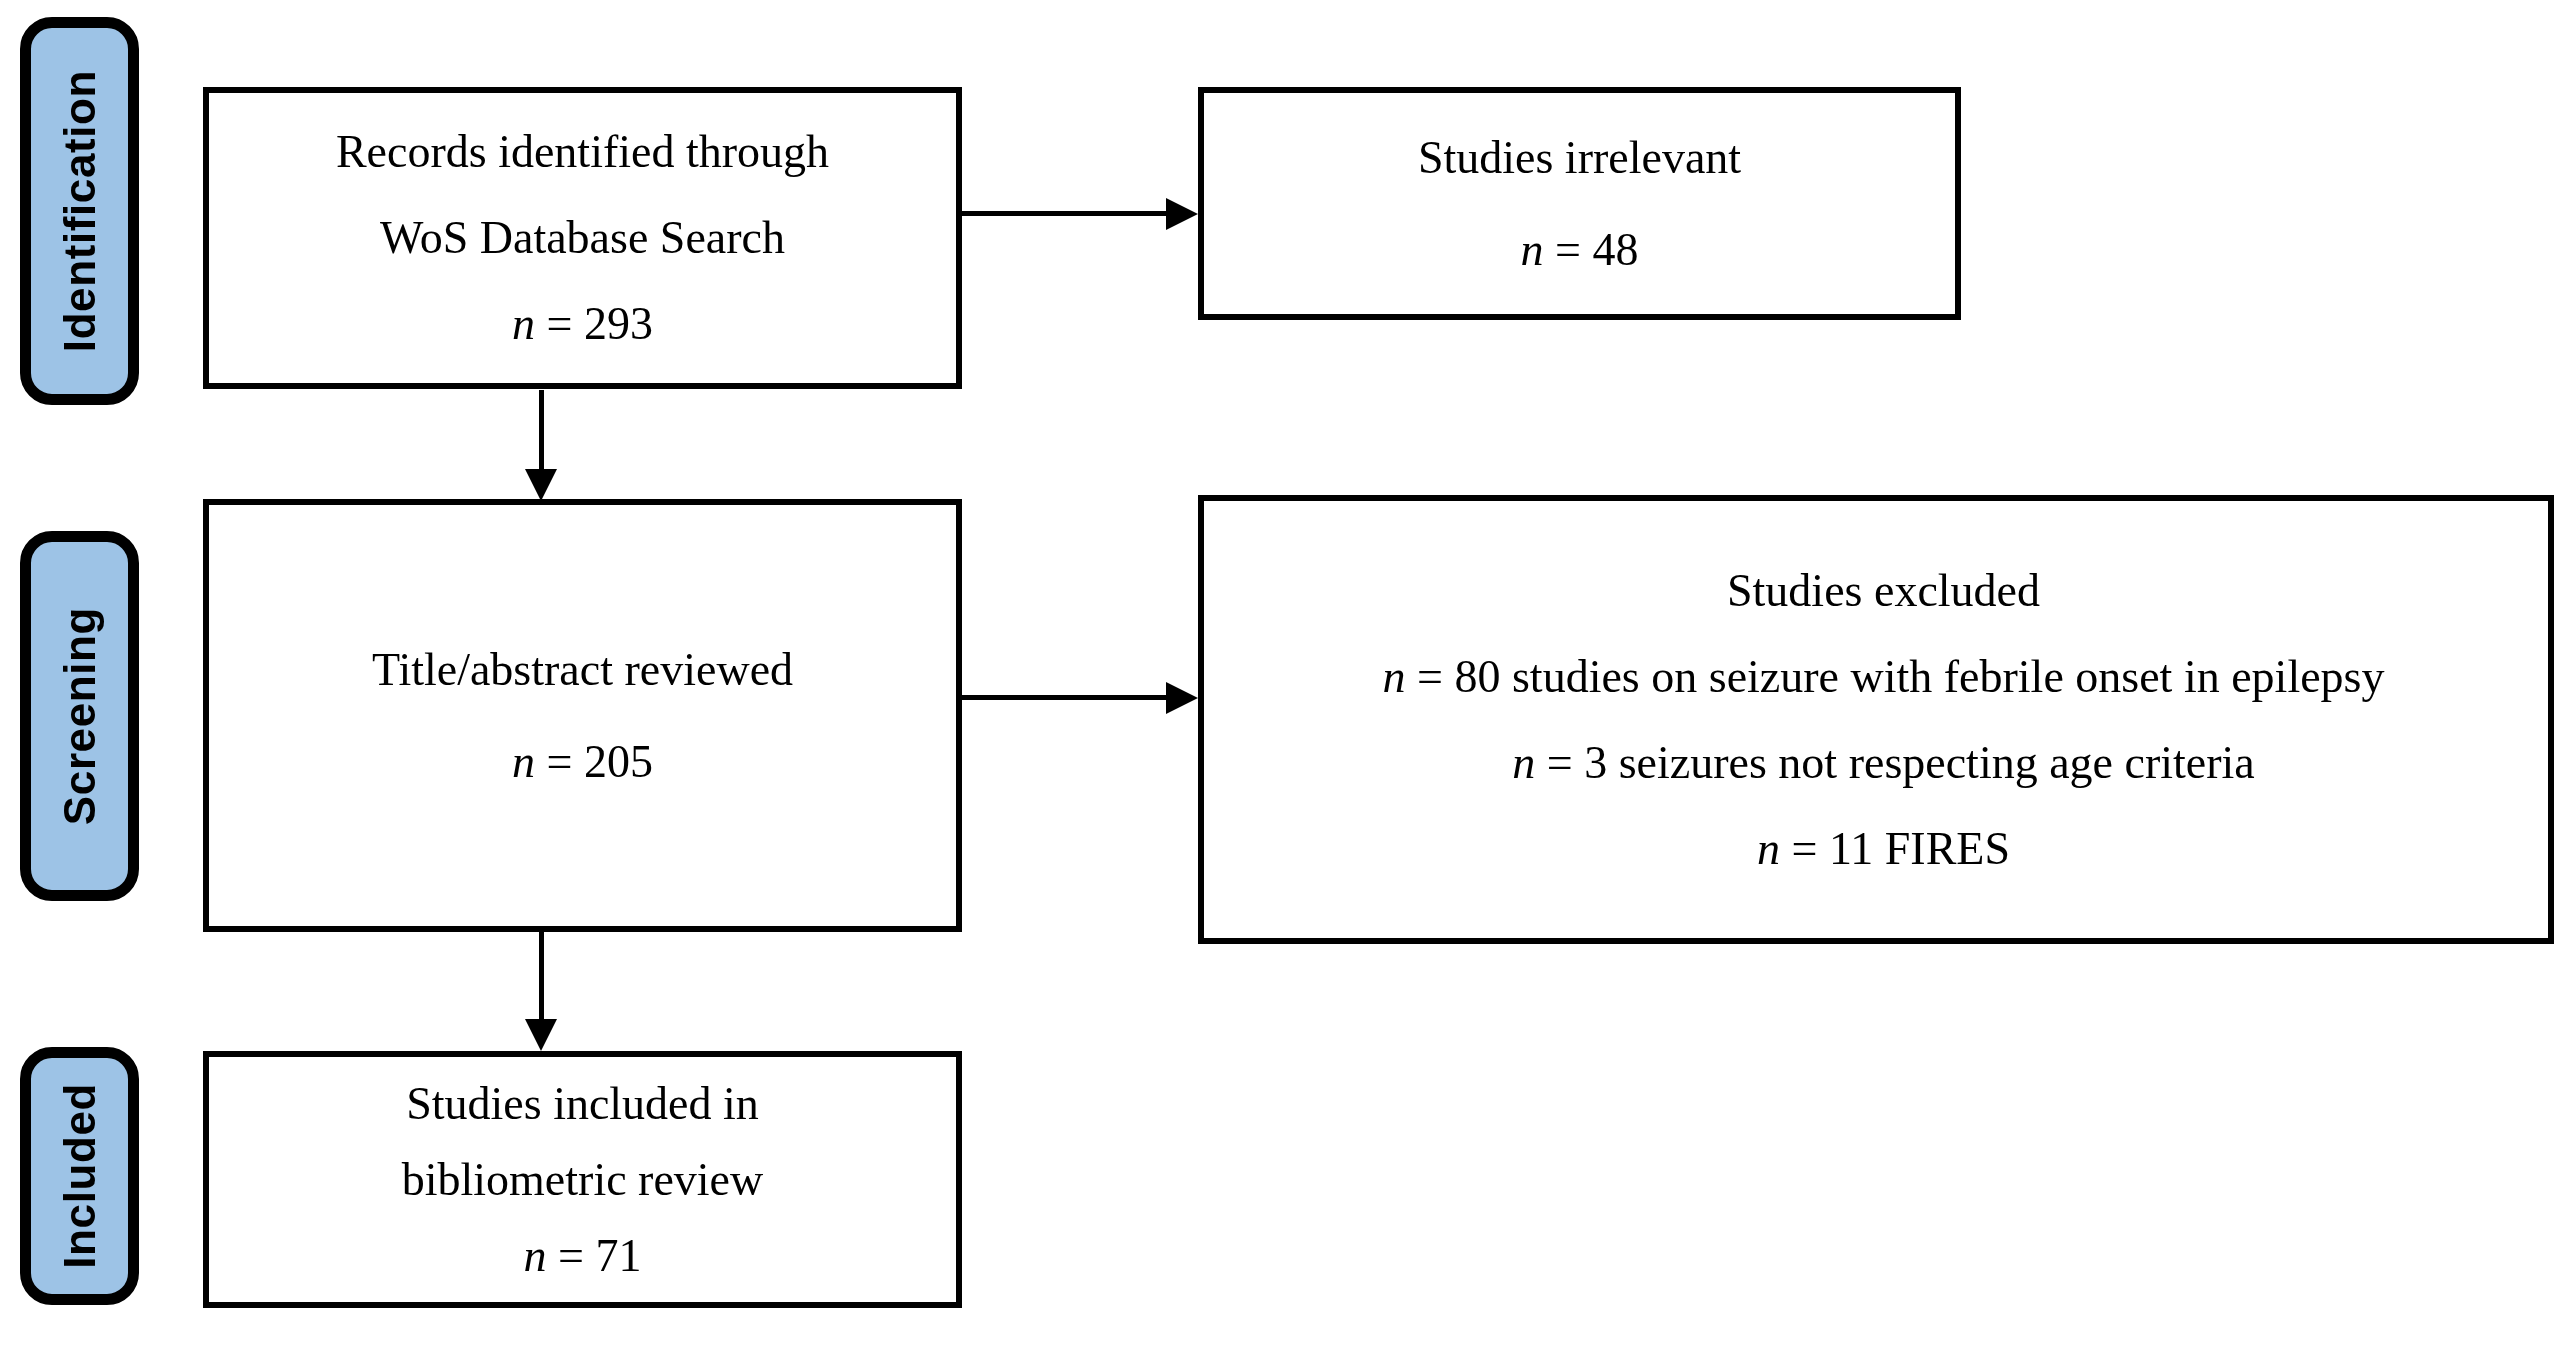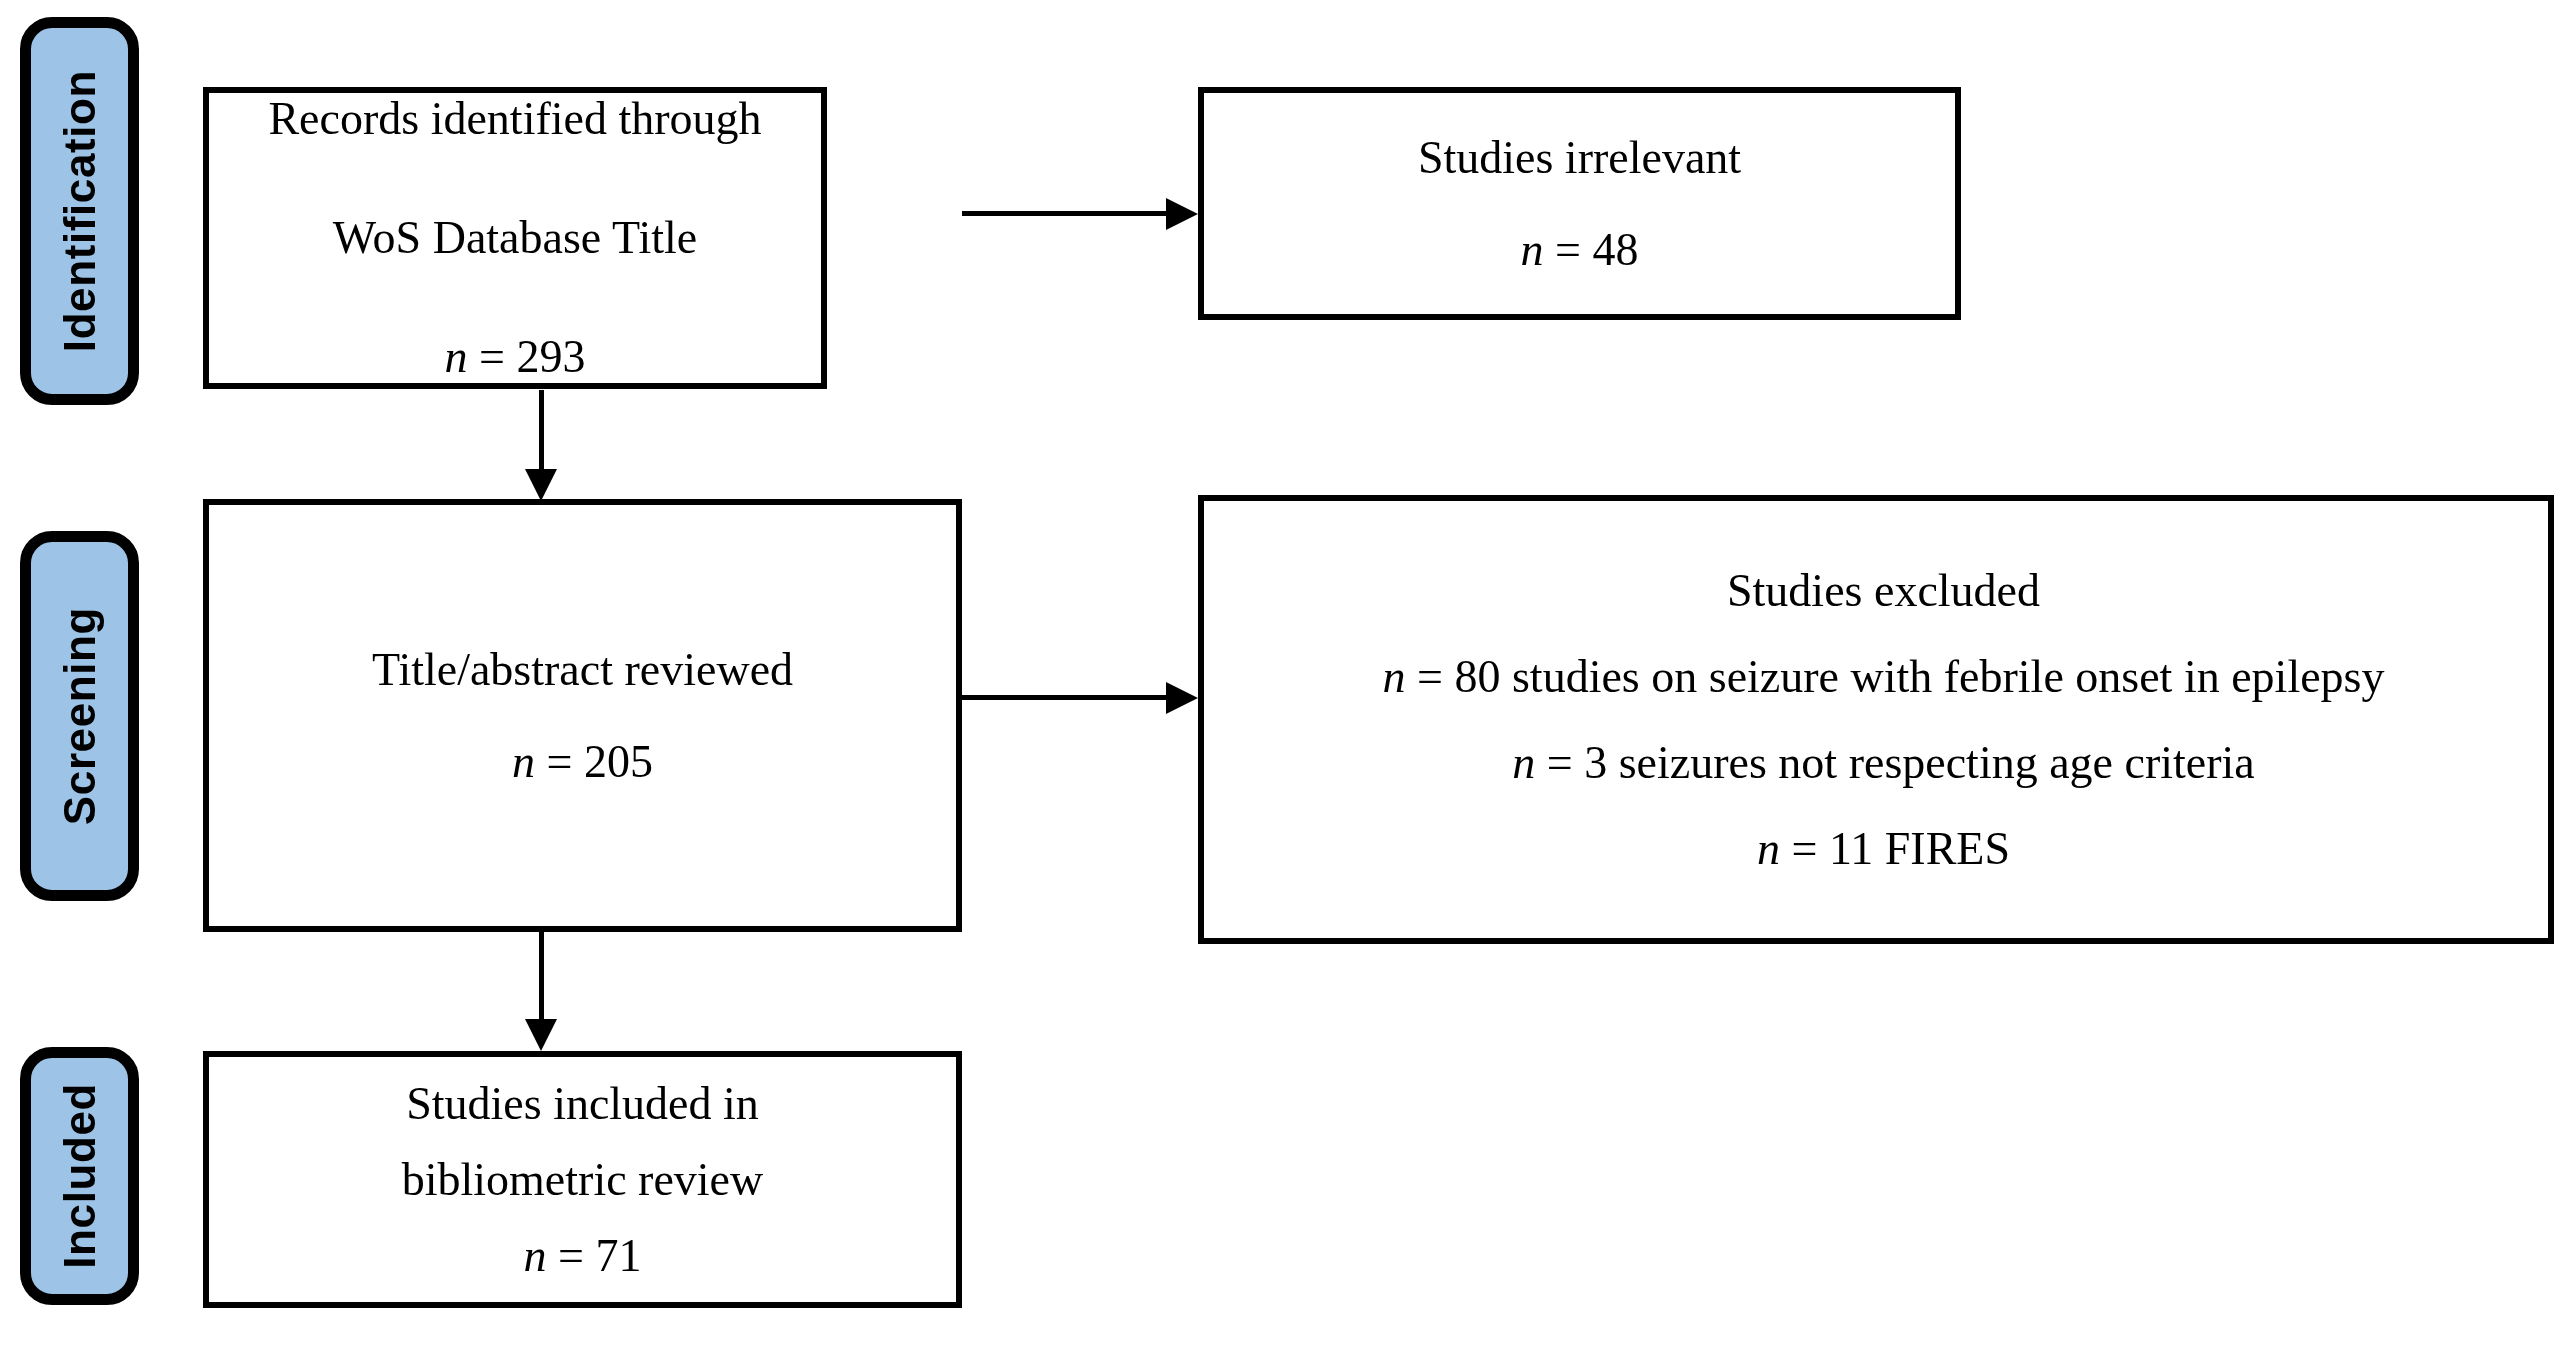--- a/index.html
+++ b/index.html
@@ -47,21 +47,21 @@
     border:6.1px solid #000000;
     display:flex;
     flex-direction:column;
     align-items:center;
     justify-content:center;
     text-align:center;
     font-size:46px;
     color:#000000;
   }
   .box .line{line-height:86px;white-space:nowrap;}
-  #box-records{left:203px;top:87px;width:624px;height:302px;gap:33px;}
+  #box-records{left:203px;top:87px;width:759px;height:302px;}
   #box-irrelevant{left:1198px;top:87px;width:763px;height:233px;}
   #box-irrelevant .line{line-height:92px;}
   #box-reviewed{left:203px;top:499px;width:759px;height:433px;}
   #box-reviewed .line{line-height:92px;text-align:right;}
   #box-excluded{left:1198px;top:495px;width:1356px;height:449px;padding-left:15px;}
   #box-included{left:203px;top:1051px;width:759px;height:257px;}
   #box-included .line{line-height:76px;text-align:center;}
 
   .ivar{font-style:italic;}
 
@@ -99,21 +99,21 @@
   </div>
   <div class="stage" id="stage-screening">
     <span class="vtext">Screening</span>
   </div>
   <div class="stage" id="stage-included">
     <span class="vtext">Included</span>
   </div>
 
   <div class="box" id="box-records">
     <div class="line">Records identified through</div>
-    <div class="line">WoS Database Title</div>
+    <div class="line">WoS Database Search</div>
     <div class="line"><span class="ivar">n</span><span> = 293</span></div>
   </div>
 
   <div class="box" id="box-irrelevant">
     <div class="line">Studies irrelevant</div>
     <div class="line"><span class="ivar">n</span><span> = 48</span></div>
   </div>
 
   <div class="box" id="box-reviewed">
     <div class="line">Title/abstract reviewed</div>

